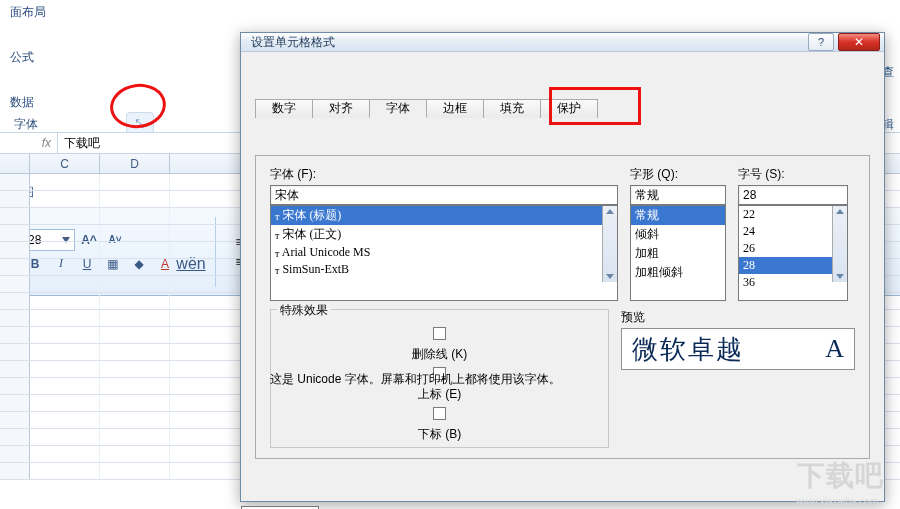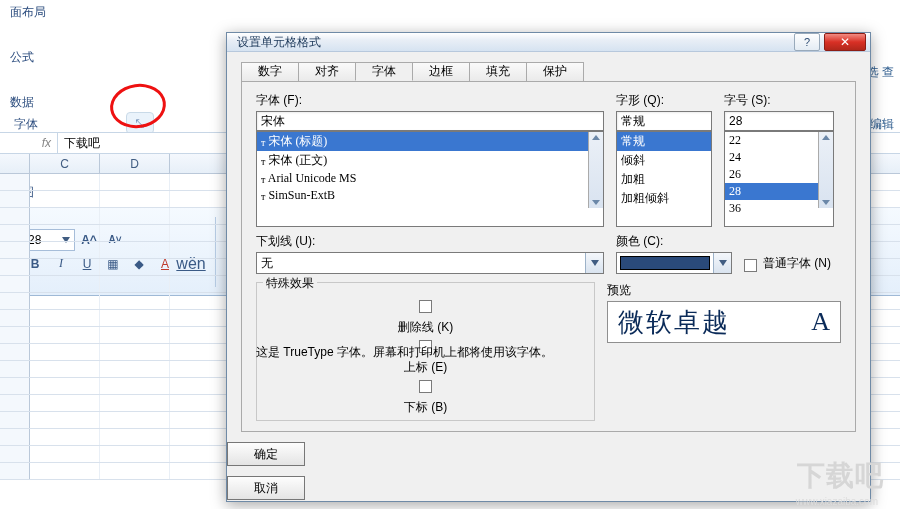--- a/index.html
+++ b/index.html
@@ -54,26 +54,26 @@
   .grid { position:absolute; top:154px; left:0; right:0; bottom:0; }
   .col-header { height:20px; display:flex; border-bottom:1px solid #bac8d9; background:linear-gradient(#f4f8fd,#e7eff8);}
   .col-header div { width:70px; border-right:1px solid #bac8d9; text-align:center; font-size:12px; color:#415d82; line-height:20px;}
   .row { height:17px; display:flex; border-bottom:1px solid #d8e1ec;}
   .row .row-hdr { width:30px; border-right:1px solid #bac8d9; background:#f4f8fd; text-align:center; font-size:11px; color:#415d82; line-height:17px;}
   .row .cell { width:70px; border-right:1px solid #e9eff6; }
 
   
   .dialog {
     position:absolute;
-    top:32px; left:226px;
+    top:32px; left:240px;
     width:645px; height:470px;
     background:#f0f0f0;
     border:1px solid #6f8aa6;
     box-shadow:0 3px 14px rgba(0,0,0,.35);
-    display:flex; flex-direction:column;
+    display:flex; flex-direction:column;gap:37px;
   }
   .titlebar {
     height:28px; background:linear-gradient(#fff,#e8eef6 40%,#d6e3f1);
     display:flex; align-items:center; justify-content:space-between;
     padding:0 4px 0 10px; border-bottom:1px solid #b7c8dc;
   }
   .title-text { color:#1b3758;}
   .title-btns { display:flex; gap:4px;}
   .win-btn { width:26px; height:18px; border:1px solid #9ab;
     background:linear-gradient(#fefefe,#e4ecf4); border-radius:2px;
@@ -332,44 +332,20 @@
           <div class="opt">22</div>
           <div class="opt">24</div>
           <div class="opt">26</div>
           <div class="opt sel">28</div>
           <div class="opt">36</div>
 
         </div>
       </div>
     </div>
 
-    <div class="row3" style="margin-top:6px;">
-      <div class="col-f">
-        <div class="lbl">下划线 (U):</div>
-        <div class="dropdown">
-          <span class="val">无</span>
-          <div class="dd-btn">
-              <span class="tri"></span>
-            </div>
-        </div>
-      </div>
-      <div style="width:116px;">
-        <div class="lbl">颜色 (C):</div>
-        <div class="dropdown">
-          <div class="color-swatch"></div>
-          <div class="dd-btn">
-              <span class="tri"></span>
-            </div>
-        </div>
-      </div>
-      <div style="flex:1; display:flex; align-items:flex-end; padding-bottom:2px;">
-        <span class="chk"></span>
-        <span style="margin-left:6px;">普通字体 (N)</span>
-      </div>
-    </div>
 
     <div class="row3" style="margin-top:8px;">
       <div class="fieldset" style="width:348px; padding-bottom:0;">
         <span class="legend">特殊效果</span>
         <div class="fx-row">
             <span class="chk"></span>
             <span>删除线 (K)</span>
           </div>
         <div class="fx-row">
             <span class="chk"></span>
@@ -382,21 +358,21 @@
       </div>
       <div style="flex:1;">
         <div class="lbl">预览</div>
         <div class="preview">
           <span>微软卓越</span>
           <span class="AaBb">A</span>
         </div>
       </div>
     </div>
 
-    <div class="desc">这是 TrueType 字体。屏幕和打印机上都将使用该字体。</div>
+    <div class="desc">这是 Unicode 字体。屏幕和打印机上都将使用该字体。</div>
   </div>
 
   <div class="btn-row">
     <div class="btn">确定</div>
     <div class="btn">取消</div>
   </div>
 </div>
 
 <div class="watermark">下载吧</div>
 <div class="wm-sub">www.xiazaiba.com</div>

